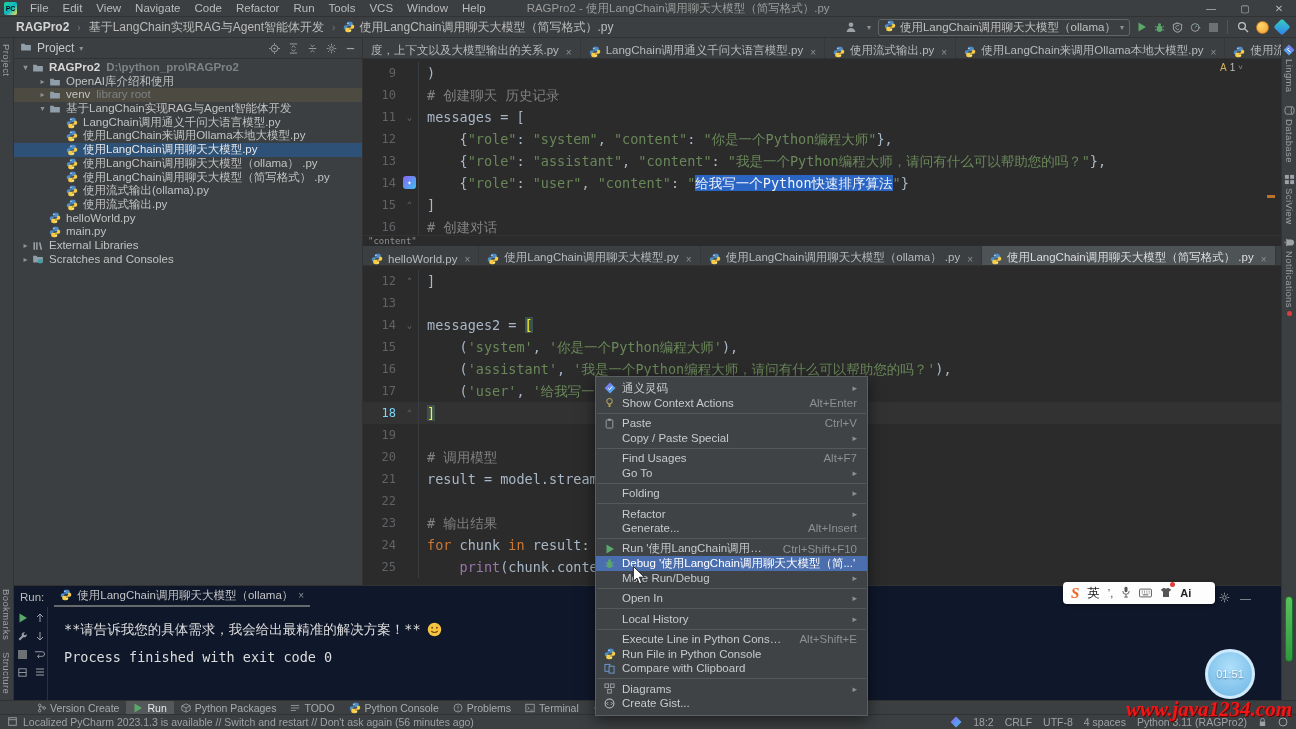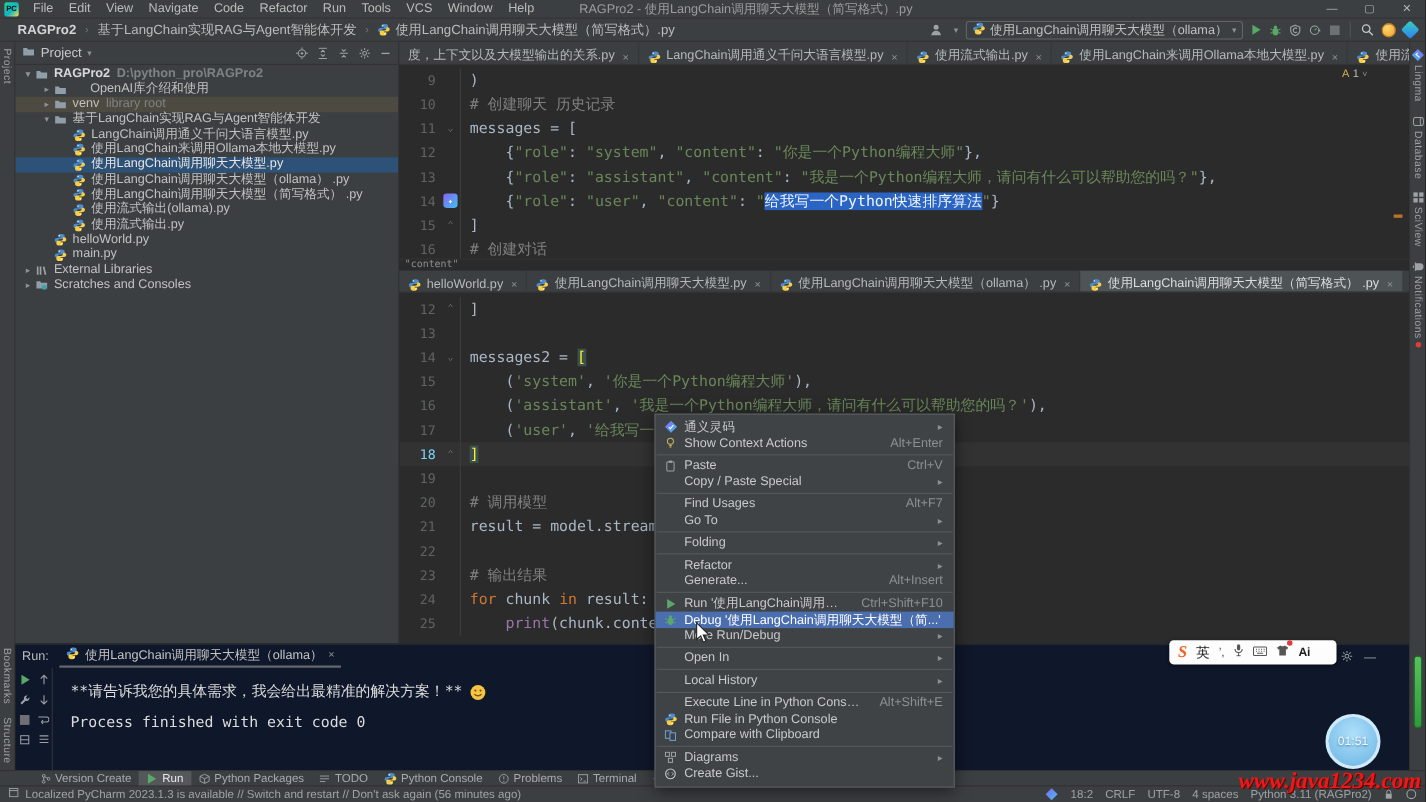--- a/index.html
+++ b/index.html
@@ -297,21 +297,21 @@
               </div>
               <div class="trow" style="padding-left: 23px;">
                 <span class="chev">▸</span>
                 <span class="ti">
                   <span style="display: inline-flex; align-items: center;">
                     <svg width="12" height="12" viewBox="0 0 16 16">
                       <path d="M1.5 3.5h4.4l1.4 1.8h7.2v7.2H1.5z" fill="#8f9ea8"></path>
                     </svg>
                   </span>
                 </span>
-                <span style="margin-left: 20px;">OpenAI库介绍和使用</span>
+                <span style="margin-left: 4px;">OpenAI库介绍和使用</span>
               </div>
               <div class="trow muted" style="padding-left: 23px;">
                 <span class="chev">▸</span>
                 <span class="ti">
                   <span style="display: inline-flex; align-items: center;">
                     <svg width="12" height="12" viewBox="0 0 16 16">
                       <path d="M1.5 3.5h4.4l1.4 1.8h7.2v7.2H1.5z" fill="#8f9ea8"></path>
                     </svg>
                   </span>
                 </span>

